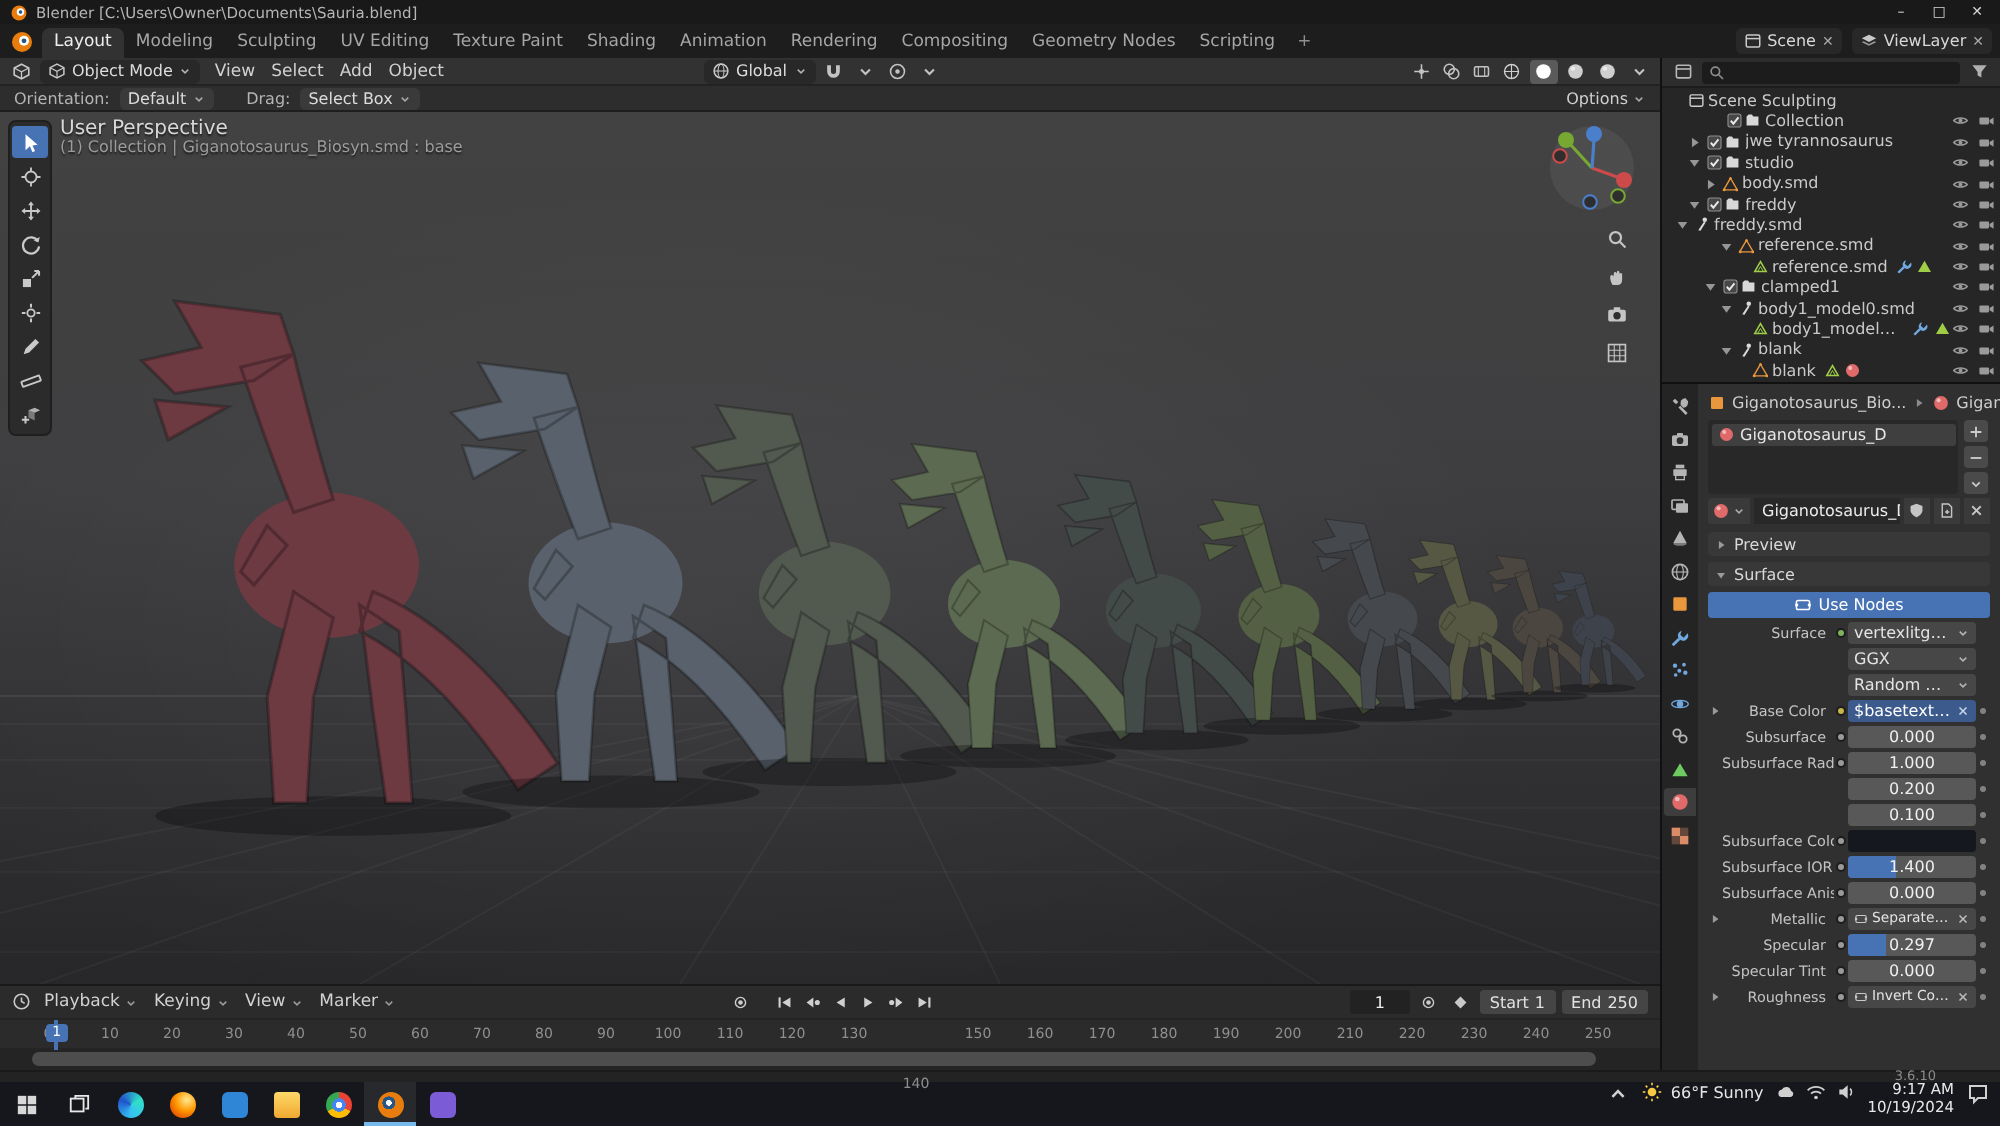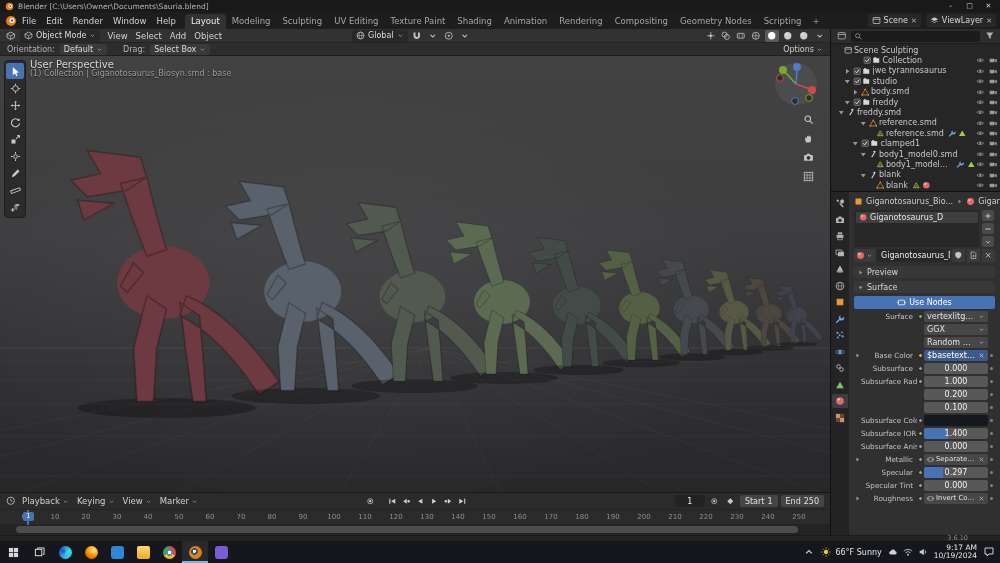--- a/index.html
+++ b/index.html
@@ -146,21 +146,21 @@
   .appbtn{width:26px;display:flex;align-items:center;justify-content:center;}
   .appbtn.active{background:rgba(255,255,255,0.08);box-shadow:inset 0 -2px 0 #76b9ed;}
   .ai{width:13px;height:13px;border-radius:50%;display:block;}
   .app-edge .ai{background:conic-gradient(from 180deg,#35c1f1,#2052cc,#30e0c9,#35c1f1);}
   .app-firefox .ai{background:radial-gradient(circle at 65% 30%,#ffe082 5%,#ff9800 45%,#e65100 80%);}
   .app-code .ai{border-radius:3px;background:#2f86d6;}
   .app-file-explorer .ai{border-radius:2px;background:linear-gradient(#ffd968,#f0a830);}
   .app-chrome .ai{background:radial-gradient(circle,#fff 0 17%,#4285f4 18% 36%,rgba(0,0,0,0) 37%),conic-gradient(#ea4335 0 120deg,#fbbc05 120deg 240deg,#34a853 240deg 360deg);}
   .app-blender .ai{background:radial-gradient(circle at 42% 42%,#ffffff 0 13%,#265787 14% 30%,#e87d0d 31%);}
   .app-media-app .ai{border-radius:3px;background:#7b5cd6;}
-  .tb-tray{margin-left:auto;display:flex;align-items:center;gap:6px;padding:0 5px;}
+  .tb-tray{margin-left:auto;display:flex;align-items:flex-start;gap:6px;padding:0 5px;}
   .trayic{color:#d0d0d0;width:12px;height:12px;display:flex;}
   .trayic svg{width:100%;height:100%;}
   .weather{display:flex;align-items:center;gap:4px;color:#e6e6e6;font-size:8px;white-space:nowrap;}
   .sun{color:#f6c945;}
   .trayicons{display:flex;gap:5px;color:#d0d0d0;}
   .trayicons .icn{width:10px;height:10px;}
   .clock{text-align:right;font-size:7.5px;color:#e8e8e8;line-height:8.5px;white-space:nowrap;}
 </style>
 </head>
 <body>
@@ -182,27 +182,20 @@
 </div>
 
 <div class="topbar">
   <span class="icn icn12" id="blender-menu-logo" style="align-self:center;">
       <svg viewBox="0 0 12 12" fill="none">
         <circle cx="6" cy="6" r="5" fill="#e87d0d"></circle>
         <circle cx="7" cy="5.4" r="2.5" fill="#fff"></circle>
         <circle cx="7" cy="5.4" r="1.2" fill="#265787"></circle>
       </svg>
     </span>
-  <div class="tmenus" id="topbar-menus">
-      <span class="tmenu">File</span>
-      <span class="tmenu">Edit</span>
-      <span class="tmenu">Render</span>
-      <span class="tmenu">Window</span>
-      <span class="tmenu">Help</span>
-    </div>
   <div class="wstabs" id="workspace-tabs">
       <span class="wstab active">Layout</span>
       <span class="wstab">Modeling</span>
       <span class="wstab">Sculpting</span>
       <span class="wstab">UV Editing</span>
       <span class="wstab">Texture Paint</span>
       <span class="wstab">Shading</span>
       <span class="wstab">Animation</span>
       <span class="wstab">Rendering</span>
       <span class="wstab">Compositing</span>
@@ -671,21 +664,21 @@
           <span class="tick" style="left: 148px;">40</span>
           <span class="tick" style="left: 179px;">50</span>
           <span class="tick" style="left: 210px;">60</span>
           <span class="tick" style="left: 241px;">70</span>
           <span class="tick" style="left: 272px;">80</span>
           <span class="tick" style="left: 303px;">90</span>
           <span class="tick" style="left: 334px;">100</span>
           <span class="tick" style="left: 365px;">110</span>
           <span class="tick" style="left: 396px;">120</span>
           <span class="tick" style="left: 427px;">130</span>
-          <span class="tick" style="left: 458px;">140</span>
+          <span class="tick" style="left: 458px; margin-top: 25px;">140</span>
           <span class="tick" style="left: 489px;">150</span>
           <span class="tick" style="left: 520px;">160</span>
           <span class="tick" style="left: 551px;">170</span>
           <span class="tick" style="left: 582px;">180</span>
           <span class="tick" style="left: 613px;">190</span>
           <span class="tick" style="left: 644px;">200</span>
           <span class="tick" style="left: 675px;">210</span>
           <span class="tick" style="left: 706px;">220</span>
           <span class="tick" style="left: 737px;">230</span>
           <span class="tick" style="left: 768px;">240</span>

